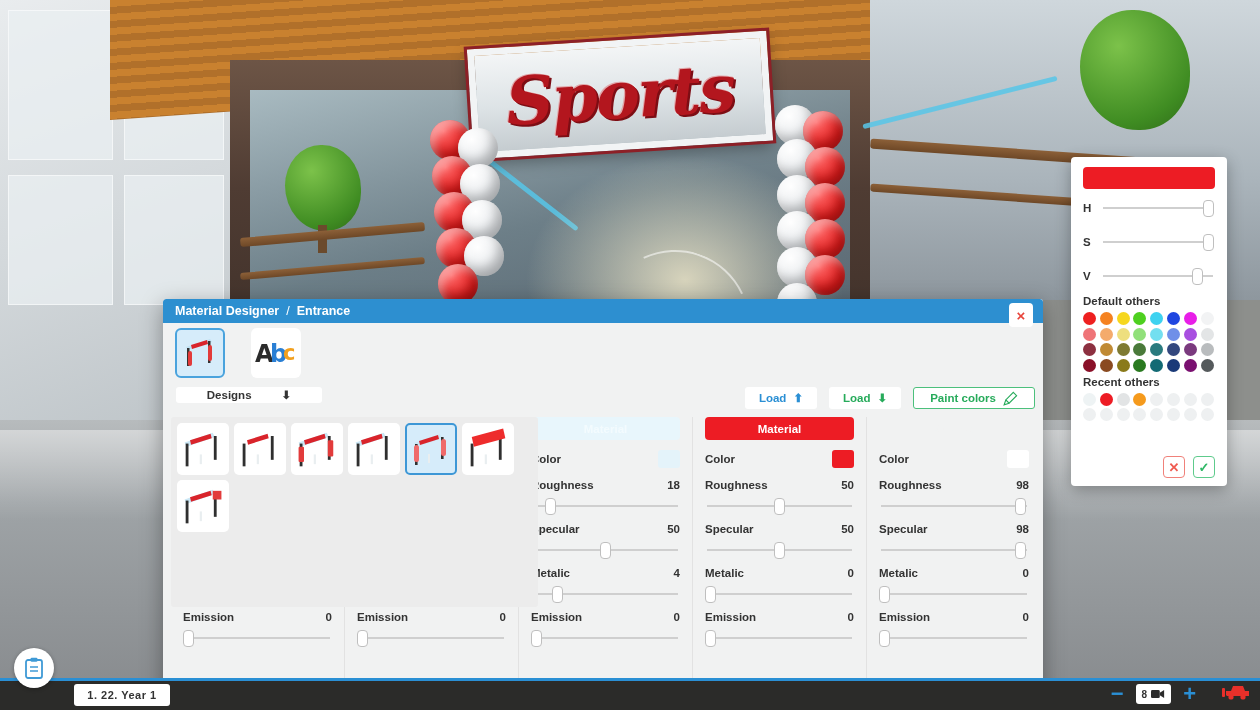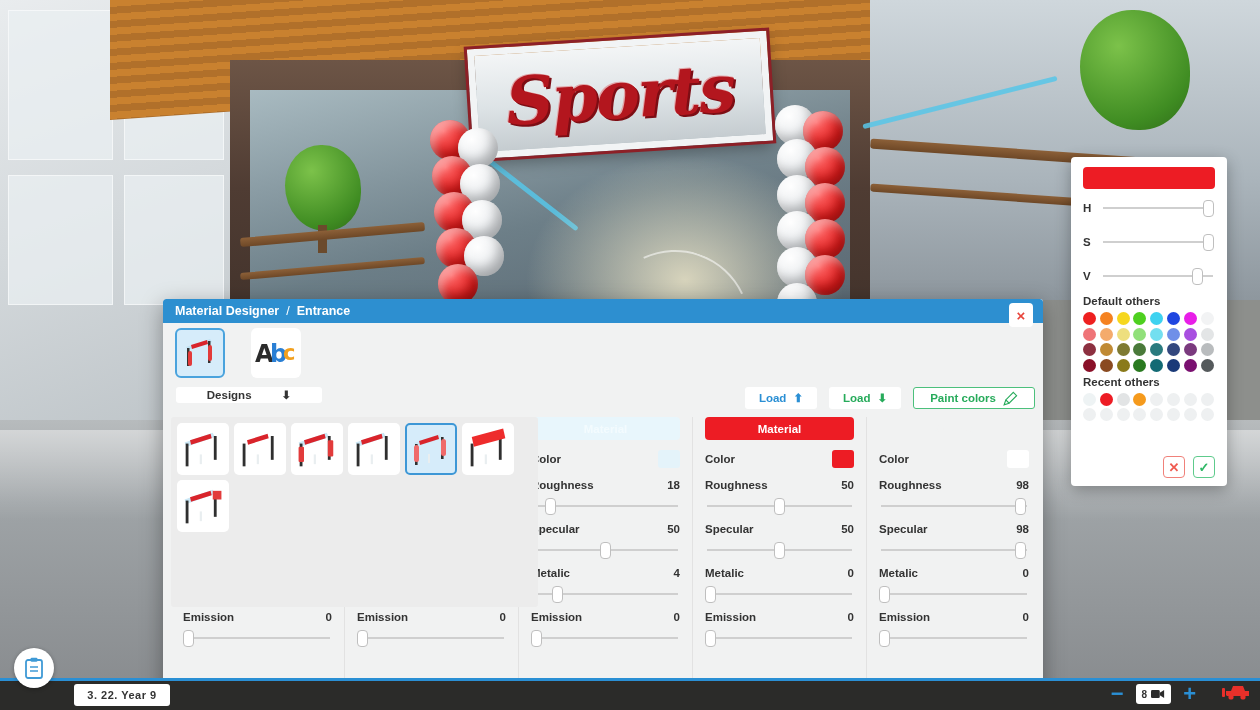--- a/index.html
+++ b/index.html
@@ -706,21 +706,21 @@
 
   <div class="hud-bar"></div>
   <div class="hud-clip">
     <svg width="20" height="22" viewBox="0 0 20 22">
       <rect x="2" y="3" width="16" height="18" rx="2" fill="none" stroke="#3f9ad6" stroke-width="1.8"></rect>
       <rect x="6.5" y="0.8" width="7" height="4" rx="1.3" fill="#3f9ad6"></rect>
       <line x1="6" y1="10" x2="14" y2="10" stroke="#3f9ad6" stroke-width="1.5"></line>
       <line x1="6" y1="14" x2="14" y2="14" stroke="#3f9ad6" stroke-width="1.5"></line>
     </svg>
   </div>
-  <div class="hud-date">3. 22.   Year 9</div>
+  <div class="hud-date">1. 22.   Year 1</div>
   <div class="hud-right">
     <span class="hud-btn">−</span>
     <span class="hud-count">
       <span>8</span>
       <svg width="14" height="10" viewBox="0 0 16 11">
         <rect x="0" y="1" width="10" height="9" rx="1.5" fill="#2b2b2b"></rect>
         <polygon points="10,4 15,1 15,10 10,7" fill="#2b2b2b"></polygon>
       </svg>
     </span>
     <span class="hud-btn">+</span>

